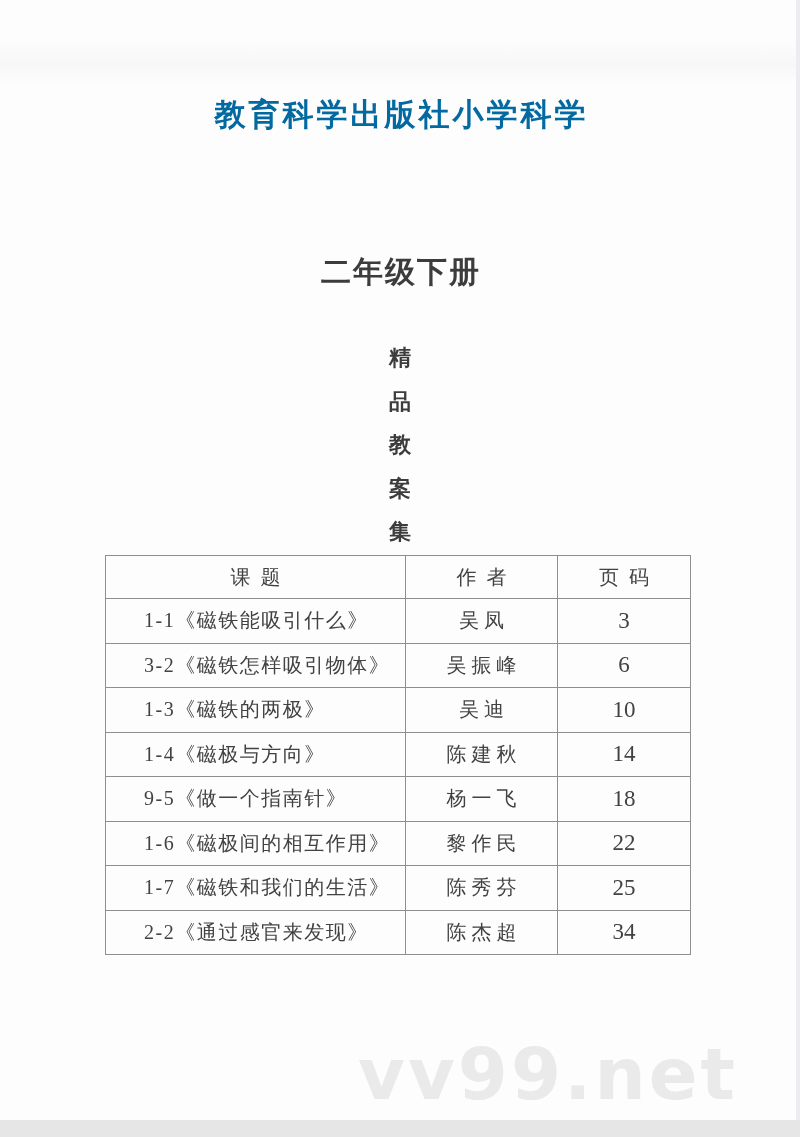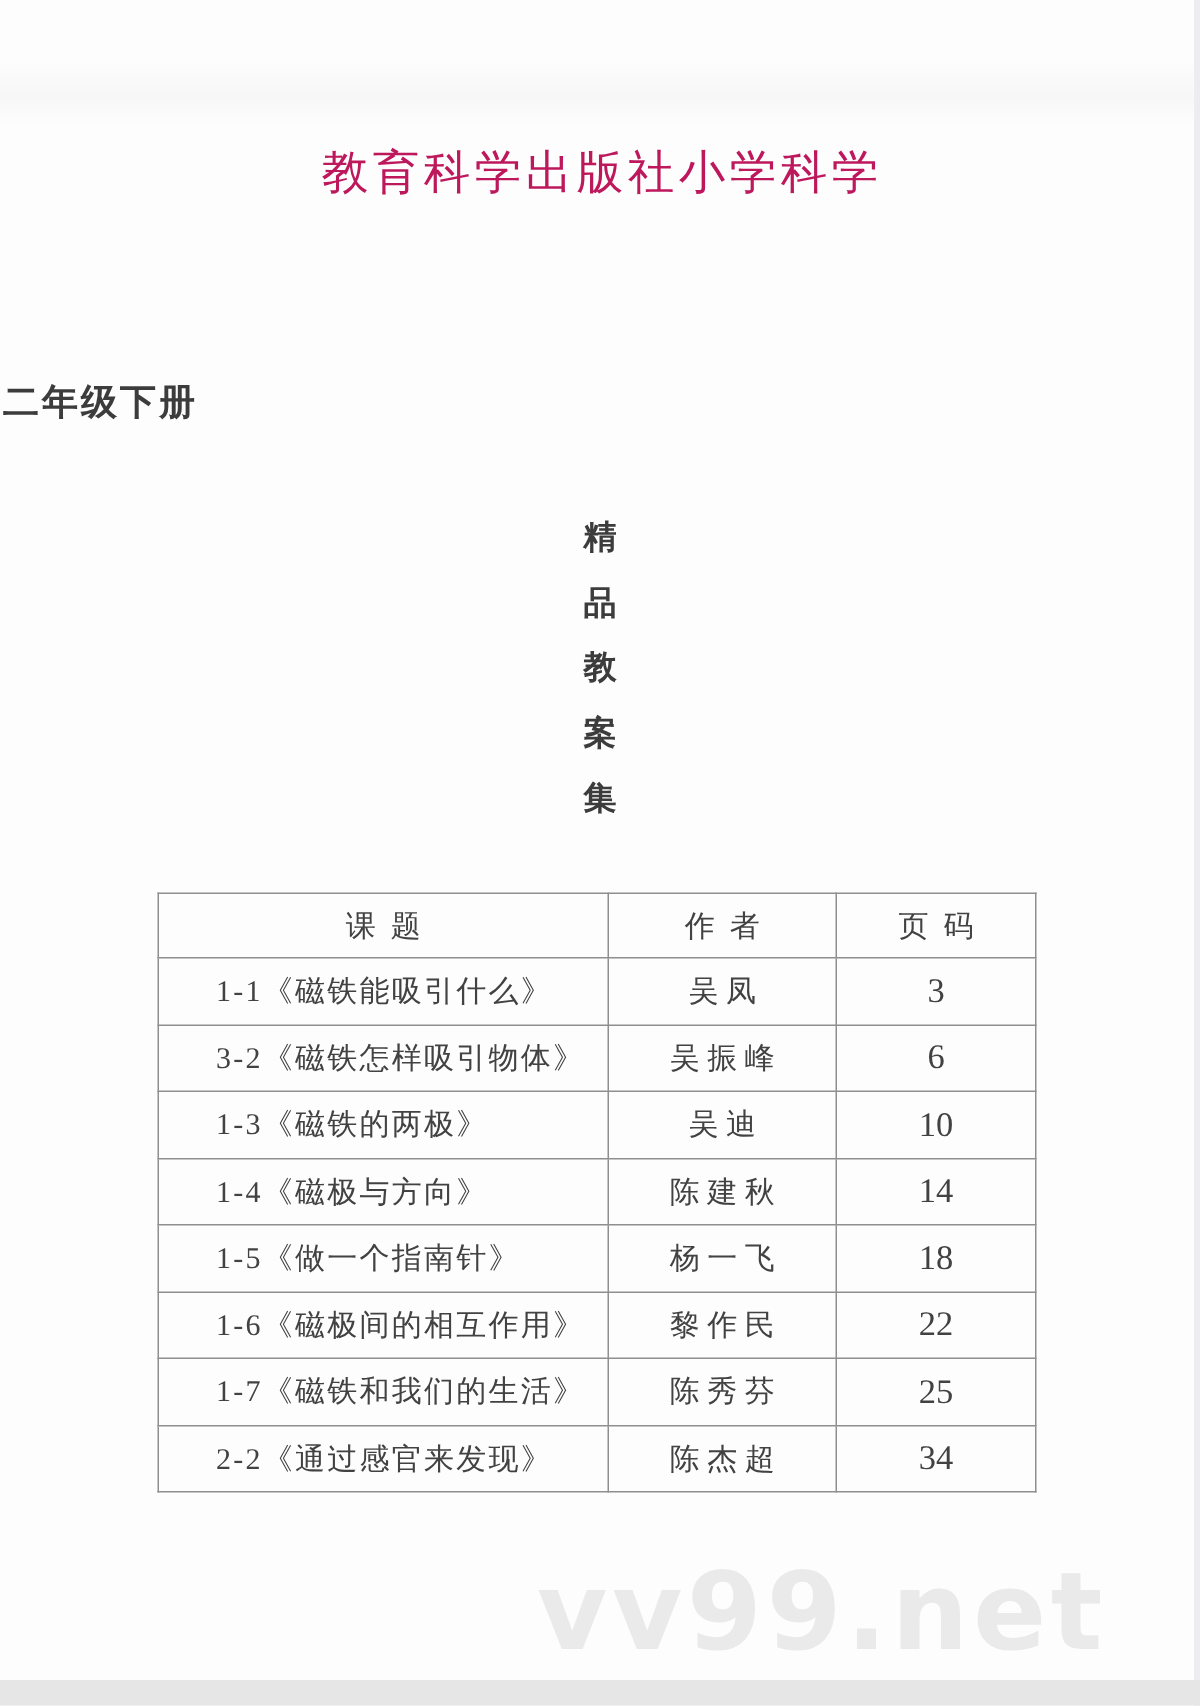--- a/index.html
+++ b/index.html
@@ -22,47 +22,46 @@
     width:800px;height:1137px;
     background:var(--bg);
   }
   .shade-band{
     position:absolute;left:0;top:40px;width:100%;height:44px;
     background:linear-gradient(180deg,rgba(190,190,190,0) 0%,rgba(190,190,190,0.10) 55%,rgba(190,190,190,0) 100%);
   }
   .doc-title{
     position:absolute;top:94px;left:0;width:100%;
     text-align:center;
-    font-size:31px;font-weight:normal;
+    font-size:31px;font-weight:bold;
     letter-spacing:3px;text-indent:3px;
-    color:#be185d;
+    color:#0369a1;
   }
   .doc-subtitle{
     position:absolute;top:252px;left:0;width:100%;
-    text-align:left;
-    font-size:24px;font-weight:bold;
+    text-align:center;
+    font-size:30px;font-weight:bold;
     letter-spacing:2px;text-indent:2px;
     color:#3c3c3c;
   }
   .vertical-label{
     position:absolute;top:336px;left:0;width:100%;
     text-align:center;
   }
   .vertical-label .vchar{
     display:block;
     height:43.5px;line-height:43.5px;
     font-size:22px;font-weight:bold;
     color:#3c3c3c;
   }
   table.contents{
     position:absolute;left:105px;top:555px;
     width:585px;
     border-collapse:collapse;
     table-layout:fixed;
-    margin-top:40px;
   }
   table.contents th,
   table.contents td{
     border:1.5px solid var(--border);
     font-weight:normal;
     color:var(--text);
     overflow:hidden;
     white-space:nowrap;
   }
   table.contents th{
@@ -157,21 +156,21 @@
       <td class="topic-cell">1-3《磁铁的两极》</td>
       <td class="author-cell">吴迪</td>
       <td class="page-cell">10</td>
     </tr>
         <tr>
       <td class="topic-cell">1-4《磁极与方向》</td>
       <td class="author-cell">陈建秋</td>
       <td class="page-cell">14</td>
     </tr>
         <tr>
-      <td class="topic-cell">1-5《做一个指南针》</td>
+      <td class="topic-cell">9-5《做一个指南针》</td>
       <td class="author-cell">杨一飞</td>
       <td class="page-cell">18</td>
     </tr>
         <tr>
       <td class="topic-cell">1-6《磁极间的相互作用》</td>
       <td class="author-cell">黎作民</td>
       <td class="page-cell">22</td>
     </tr>
         <tr>
       <td class="topic-cell">1-7《磁铁和我们的生活》</td>

